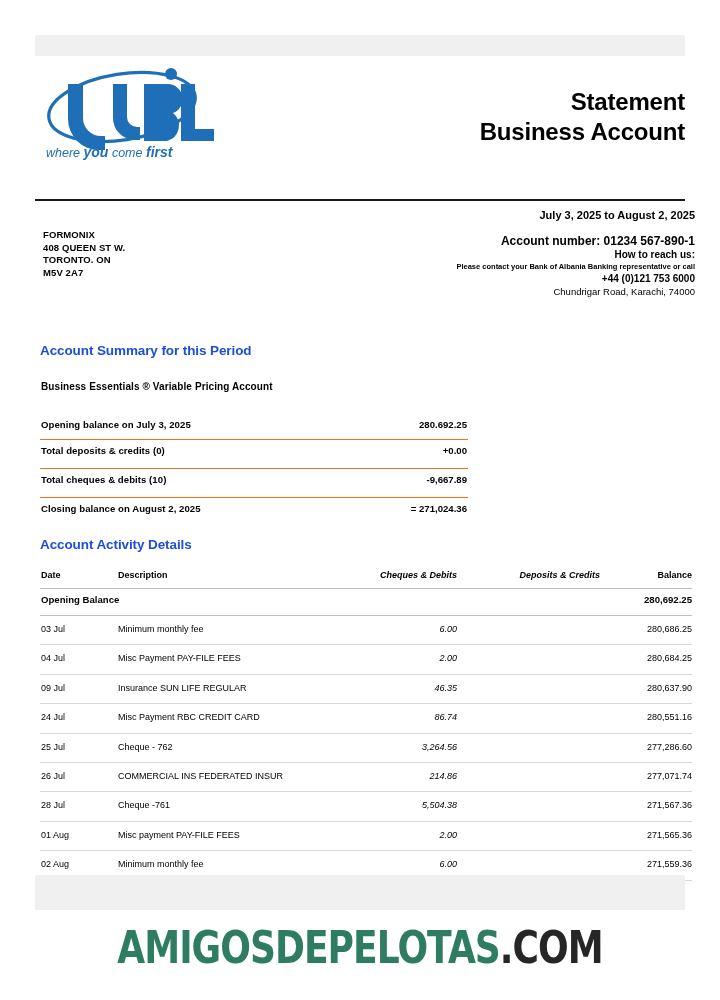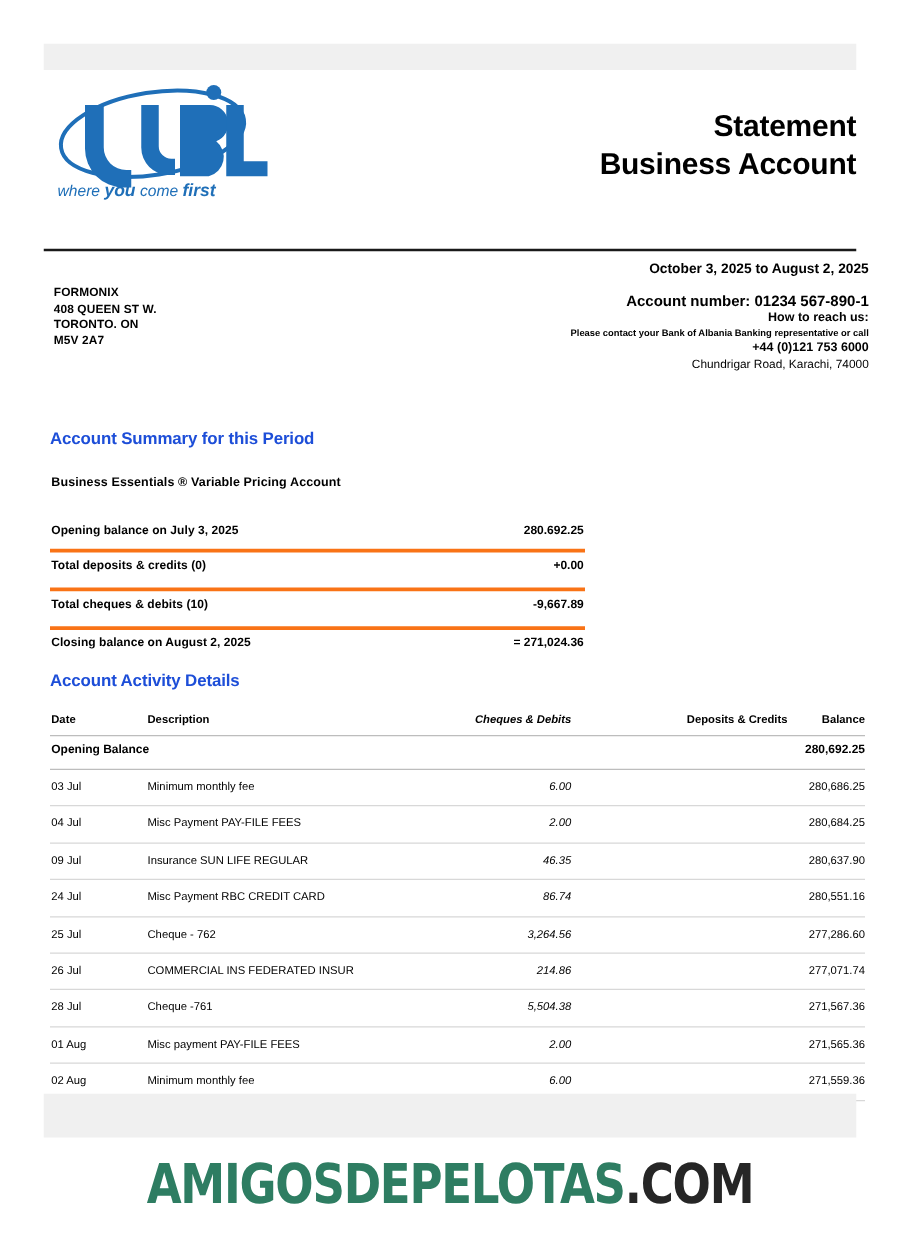--- a/index.html
+++ b/index.html
@@ -139,21 +139,21 @@
   }
   .summary {
     position: absolute;
     left: 40px;
     top: 414px;
     width: 428px;
   }
   .summary-row {
     position: relative;
     height: 25px;
-    border-bottom: 3px solid #f97316;
+    border-bottom: 1px solid #f97316;
   }
   .summary-row:last-child { border-bottom: none; }
   .summary-row .lbl {
     position: absolute;
     left: 1px;
     top: 5px;
     font-size: 9.6px;
     font-weight: bold;
     letter-spacing: 0.05px;
   }
@@ -197,21 +197,21 @@
     border-bottom: 1px solid #bdbdbd;
   }
   .t-opening .c {
     top: 5px;
     font-weight: bold;
     font-size: 9.6px;
   }
   .col-date  { left: 1px; }
   .col-desc  { left: 78px; }
   .col-debit { right: 235px; text-align: right; font-style: italic; }
-  .col-credit{ right: 62px; text-align: left; }
+  .col-credit{ right: 92px; text-align: left; font-style: italic; }
   .col-bal   { right: 0px; text-align: left; }
 
   
   .watermark {
     position: absolute;
     left: 0;
     top: 922px;
     width: 720px;
     text-align: center;
     font-family: "DejaVu Sans", sans-serif;
@@ -264,21 +264,21 @@
   <div class="rule-black"></div>
 
   <div class="address">
     <div>FORMONIX</div>
     <div>408 QUEEN ST W.</div>
     <div>TORONTO. ON</div>
     <div>M5V 2A7</div>
   </div>
 
   <div class="meta">
-    <div class="period">October 3, 2025 to August 2, 2025</div>
+    <div class="period">July 3, 2025 to August 2, 2025</div>
     <div class="acctno">Account number: 01234 567-890-1</div>
     <div class="reach">How to reach us:</div>
     <div class="reach-sub">Please contact your Bank of Albania Banking representative or call</div>
     <div class="phone">+44 (0)121 753 6000</div>
     <div class="addr-line">Chundrigar Road, Karachi, 74000</div>
   </div>
 
   <div class="section-head" id="summary-head">Account Summary for this Period</div>
   <div class="acct-type">Business Essentials ® Variable Pricing Account</div>
 

